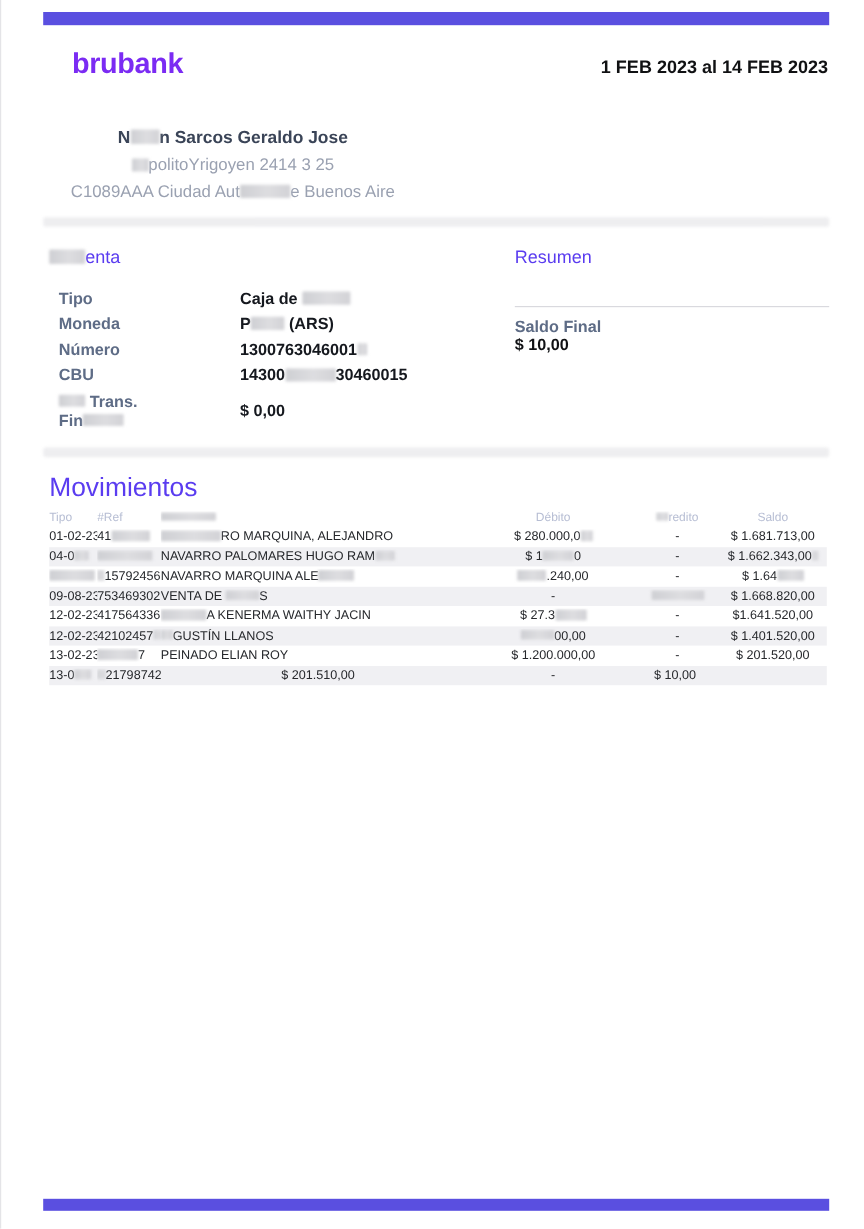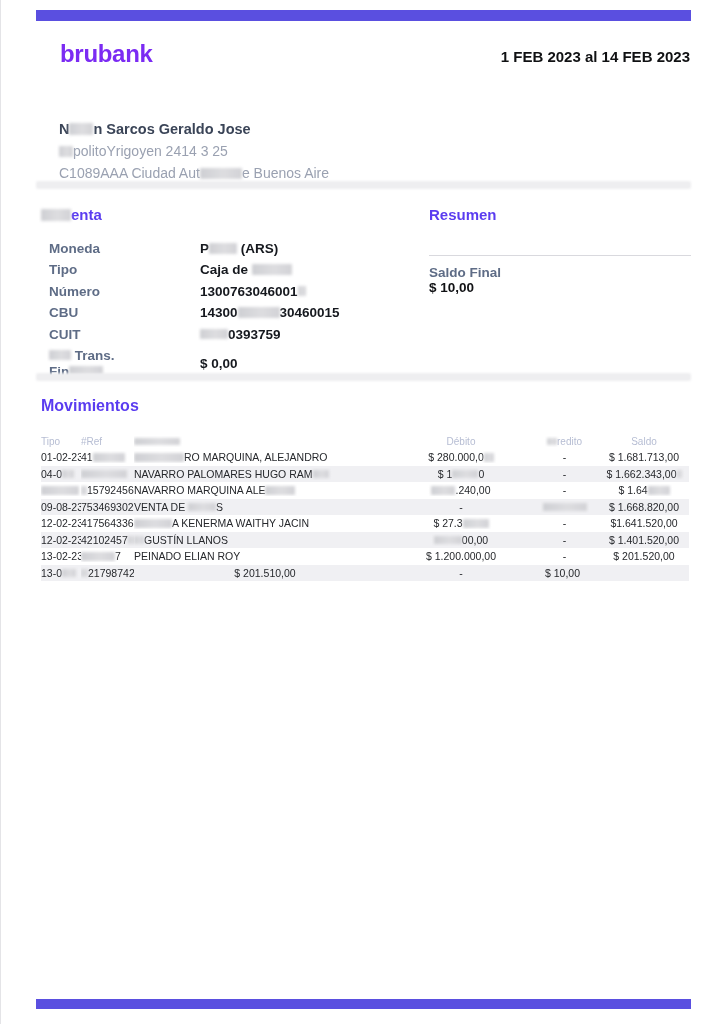--- a/index.html
+++ b/index.html
@@ -6,48 +6,48 @@
   body{width:720px;height:1024px;font-family:"Liberation Sans",sans-serif;-webkit-font-smoothing:antialiased;}
   .page{position:relative;width:720px;height:1024px;background:#ffffff;border-left:1px solid #e4e4e7;overflow:hidden;box-sizing:border-box;}
 
   .topbar,.bottombar{position:absolute;left:35px;width:655px;background:#5a4fe0;}
   .topbar{top:10px;height:11px;}
   .bottombar{top:999px;height:10px;}
 
   .logo{position:absolute;left:59px;top:40px;font-size:24px;font-weight:bold;color:#7b2bf3;letter-spacing:-0.3px;}
   .period{position:absolute;right:30px;top:48px;font-size:15px;font-weight:bold;color:#101113;}
 
-  .customer{position:absolute;left:58px;top:118px;font-size:14px;color:#9aa1b1;line-height:22px;}
+  .customer{position:absolute;left:58px;top:104px;font-size:14px;color:#9aa1b1;line-height:22px;text-align:center;}
   .customer .name{font-size:14.5px;font-weight:bold;color:#3a4457;}
 
   .band{position:absolute;left:35px;width:655px;height:8px;background:#eeeef0;filter:blur(1.2px);border-radius:2px;}
   .band1{top:181px;}
   .band2{top:373px;}
 
-  .sec-title{font-size:15px;font-weight:bold;color:#5a3cf0;line-height:20px;}
+  .sec-title{font-size:15px;font-weight:normal;color:#5a3cf0;line-height:20px;}
 
   .account{position:absolute;left:40px;top:205px;width:350px;}
   .account .sec-title{margin-bottom:16px;}
   .af-row{display:flex;align-items:flex-start;min-height:21.4px;padding-left:8px;box-sizing:border-box;}
   .af-row.tall{min-height:32px;align-items:center;margin-top:0;}
   .af-label{width:151px;flex:none;font-size:13.5px;font-weight:bold;color:#5e6c86;line-height:16px;}
   .af-value{font-size:13.5px;font-weight:bold;color:#15181e;}
 
   .resumen{position:absolute;left:428px;top:205px;width:262px;}
   .resumen .sec-title{margin-bottom:20px;}
   .rs-row{display:flex;justify-content:space-between;align-items:baseline;height:22px;}
   .rs-label{font-size:13.5px;font-weight:bold;color:#5e6c86;}
   .rs-value{font-size:13.5px;font-weight:bold;color:#101114;}
   .rs-value.green{color:#16a01d;}
   .rs-value.red{color:#f31414;}
   .rs-divider{height:1px;background:#d9d9de;margin-top:30px;}
   .rs-final{display:flex;justify-content:space-between;align-items:baseline;margin-top:9px;flex-direction:column;}
 
   .movements{position:absolute;left:40px;top:396px;width:648px;}
-  .movements .sec-title{font-size:16px;line-height:19px;margin-bottom:19px;}
+  .movements .sec-title{font-size:22px;line-height:19px;margin-bottom:9px;}
   .t-head,.t-row{display:grid;grid-template-columns:40px 53px 1fr 130px 77px 86px;align-items:center;}
   .t-head{height:15px;font-size:10px;color:#b6bdd3;}
   .t-row{height:16.5px;font-size:10.5px;color:#26282c;}
   .rows .t-row:nth-child(even){background:#f0f0f3;}
   .col-debito,.col-credito,.col-saldo{text-align:center;}
   .col-saldo{padding-right:4px;}
   .t-cell{white-space:nowrap;overflow:hidden;}
 
   .redact{display:inline-block;background:linear-gradient(90deg,#cecfd3,#dddde0 55%,#d2d2d6);border-radius:1px;filter:blur(1.5px);height:0.78em;vertical-align:-0.04em;}
 </style>
@@ -65,38 +65,34 @@
     <div><span class="redact" style="width: 14px;"></span>politoYrigoyen 2414 3 25</div>
     <div>C1089AAA Ciudad Aut<span class="redact" style="width: 42px;"></span>e Buenos Aire</div>
   </div>
 
   <div class="band band1"></div>
 
   <div class="account">
     <div class="sec-title"><span class="redact" style="width: 30px;"></span>enta</div>
     <div>
         <div class="af-row">
+          <div class="af-label">Tipo</div>
+          <div class="af-value">Caja de <span class="redact" style="width: 40px;"></span></div>
+        </div>
+        <div class="af-row">
           <div class="af-label">Moneda</div>
           <div class="af-value">P<span class="redact" style="width: 28px;"></span> (ARS)</div>
-        </div>
-        <div class="af-row">
-          <div class="af-label">Tipo</div>
-          <div class="af-value">Caja de <span class="redact" style="width: 40px;"></span></div>
         </div>
         <div class="af-row">
           <div class="af-label">Número</div>
           <div class="af-value">1300763046001<span class="redact" style="width: 8px;"></span></div>
         </div>
         <div class="af-row">
           <div class="af-label">CBU</div>
           <div class="af-value">14300<span class="redact" style="width: 42px;"></span>30460015</div>
-        </div>
-        <div class="af-row">
-          <div class="af-label">CUIT</div>
-          <div class="af-value"><span class="redact" style="width: 28px;"></span>0393759</div>
         </div>
         <div class="af-row tall">
           <div class="af-label">
             <div><span class="redact" style="width: 22px;"></span> Trans.</div>
             <div>Fin<span class="redact" style="width: 34px;"></span></div>
           </div>
           <div class="af-value">$ 0,00</div>
         </div>
       </div>
   </div>

